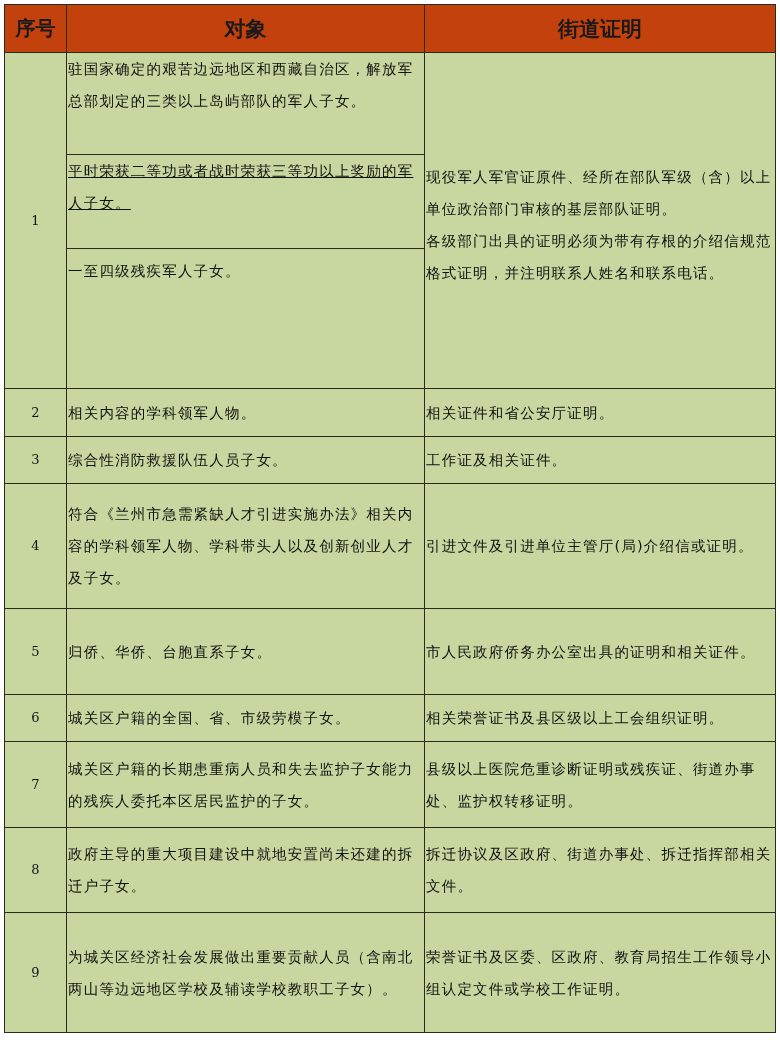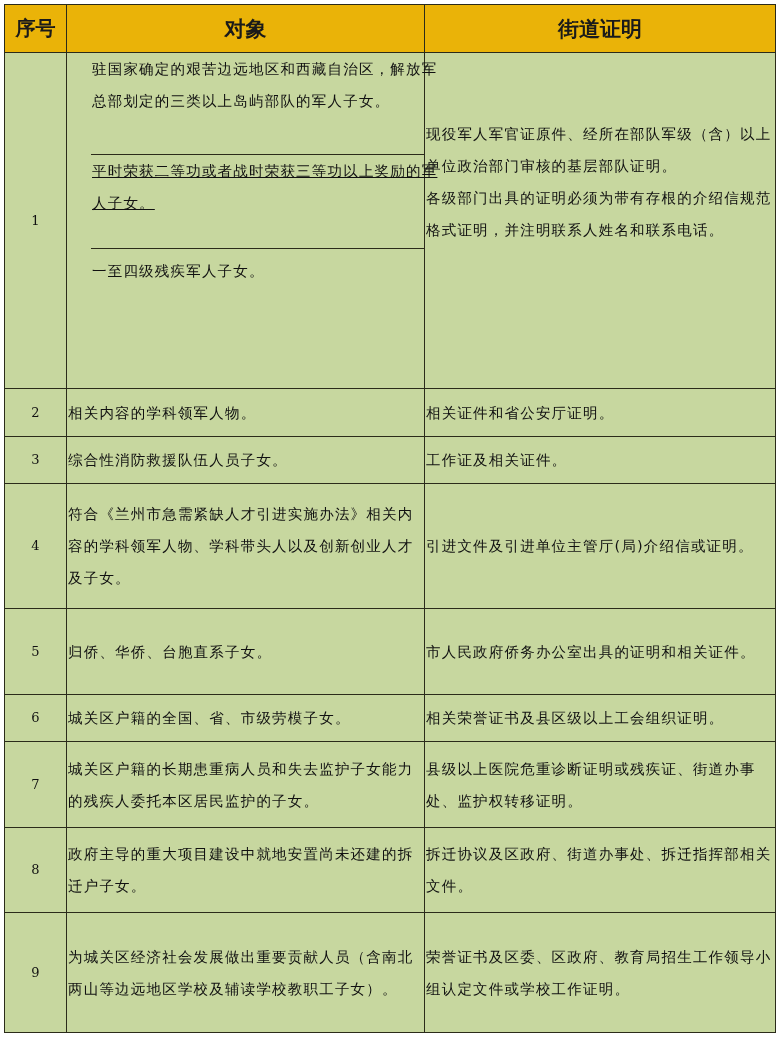--- a/index.html
+++ b/index.html
@@ -22,21 +22,21 @@
     width: 771px;
     border-collapse: collapse;
     table-layout: fixed;
   }
   .sheet td, .sheet th {
     border: 1.5px solid #2b2b1a;
     padding: 0;
     vertical-align: middle;
   }
   .sheet th {
-    background: #eab308;
+    background: #c2410c;
     font-weight: bold;
     font-size: 21px;
     height: 47px;
     text-align: center;
     color: #1a1a1a;
     font-family: "DejaVu Serif", "Liberation Serif", serif;
   }
   .sheet th.col-no { font-size: 20px; }
   .sheet td {
     background: #C7D79F;
@@ -50,21 +50,20 @@
   }
   .txt {
     padding: 0 2px 0 1px;
     letter-spacing: 1.2px;
     word-break: break-all;
   }
   .sub-table {
     width: 100%;
     height: 100%;
     border-collapse: collapse;
-    margin-left: 24px;
   }
   .sub-table td {
     border: none;
     border-bottom: 1.5px solid #2b2b1a;
     vertical-align: top;
   }
   .sub-table tr:last-child td {
     border-bottom: none;
   }
   .proof-cell .txt { padding-right: 2px; }
@@ -104,21 +103,21 @@
                 </td>
               </tr>
           <tr style="height:46px;">
                 <td style="vertical-align:middle;">
                   <div class="txt">一至四级残疾军人子女。</div>
                 </td>
               </tr>
         </tbody>
           </table>
       </td>
-      <td class="proof-cell" style="vertical-align:top; padding-top:65px;">
+      <td class="proof-cell" style="vertical-align:top; padding-top:108px;">
         <div class="txt">现役军人军官证原件、经所在部队军级（含）以上单位政治部门审核的基层部队证明。</div>
         <div class="txt">各级部门出具的证明必须为带有存根的介绍信规范格式证明，并注明联系人姓名和联系电话。</div>
       </td>
     </tr>
 
     <tr style="height:48px;">
       <td class="col-no-cell">2</td>
       <td>
           <div class="txt">相关内容的学科领军人物。</div>
         </td>

